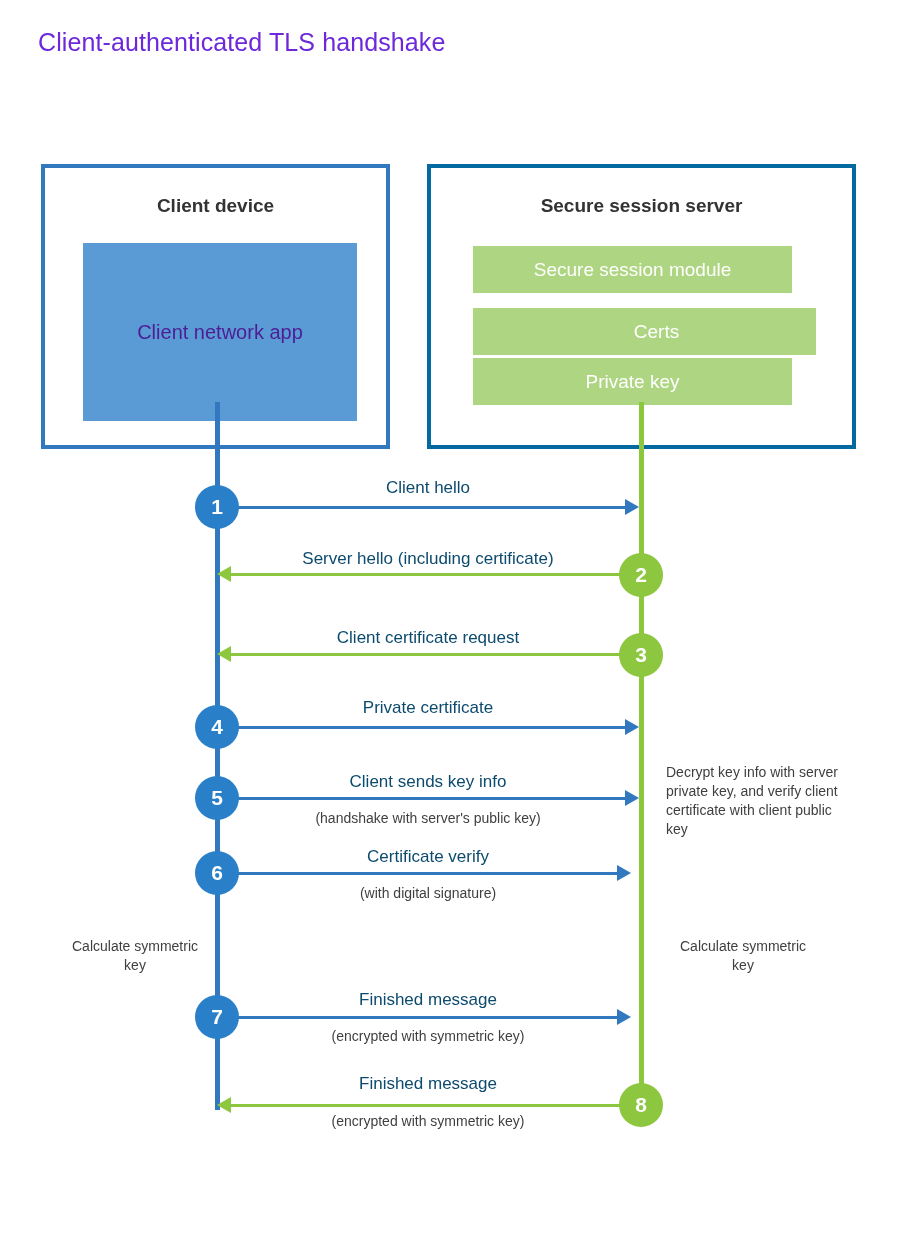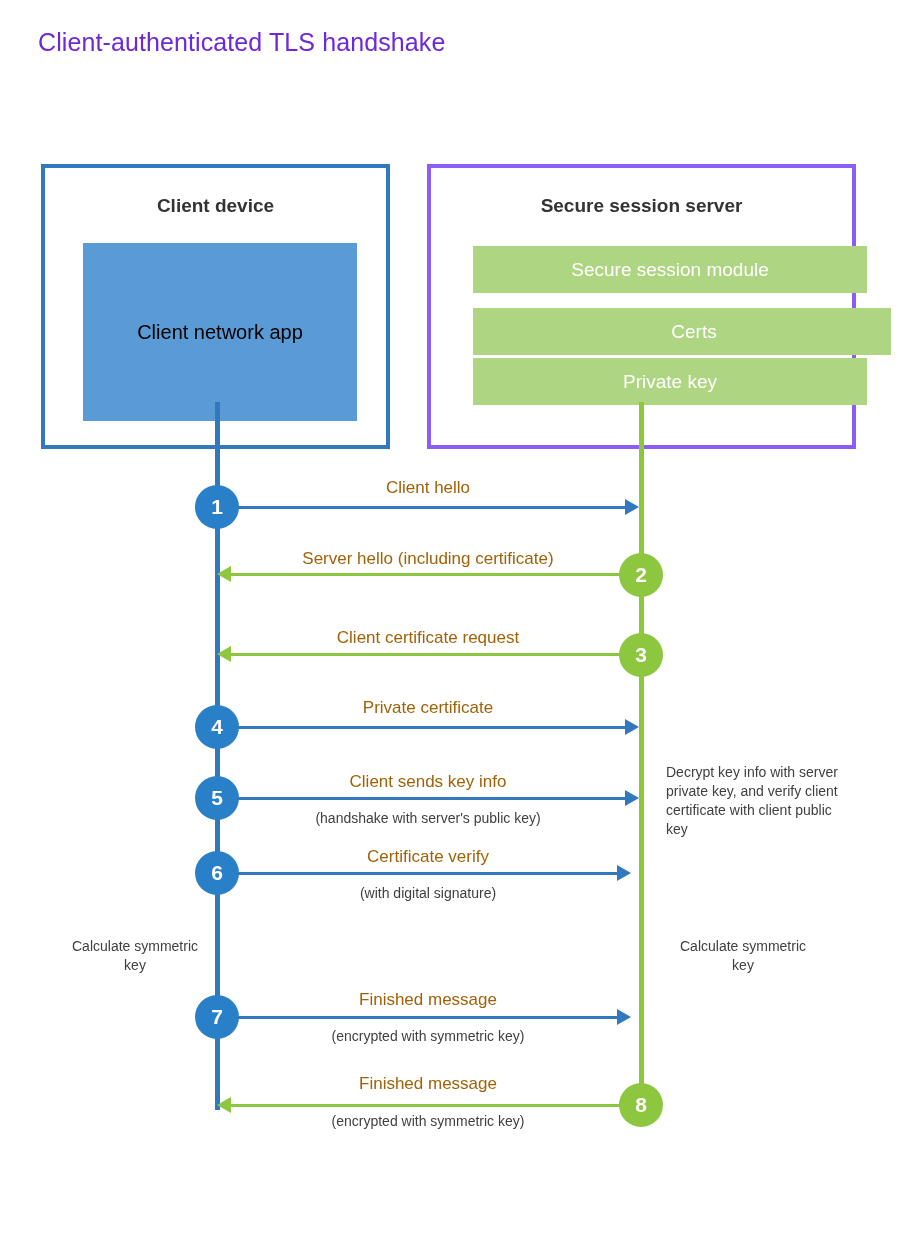--- a/index.html
+++ b/index.html
@@ -38,54 +38,54 @@
     top: 120px;
     width: 349px;
     height: 285px;
     border: 4px solid #3178be;
   }
   #server-box {
     left: 427px;
     top: 120px;
     width: 429px;
     height: 285px;
-    border: 4px solid #8b5cf6;
+    border: 4px solid #0369a1;
     text-decoration: underline;
   }
   .actor-title {
     position: absolute;
     left: 0;
     right: 0;
     top: 27px;
     text-align: center;
     font-size: 19px;
     font-weight: bold;
     color: #333333;
   }
 
   #client-app {
     position: absolute;
     left: 38px;
     top: 75px;
     width: 274px;
     height: 178px;
     background: #5b9bd5;
-    color: #000000;
+    color: #4c1d95;
     font-size: 20px;
     display: flex;
     align-items: center;
     justify-content: center;
     text-align: center;
     line-height: 1.3;
   }
 
   .server-bar {
     position: absolute;
     left: 42px;
-    width: 394px;
+    width: 319px;
     height: 47px;
     background: #aed581;
     color: #ffffff;
     font-size: 19px;
     display: flex;
     align-items: center;
     justify-content: center;
   }
   #bar-module { top: 78px; }
   #bar-certs  { top: 140px; padding-left: 24px; }
@@ -150,21 +150,21 @@
     border-top: 8px solid transparent;
     border-bottom: 8px solid transparent;
     border-right: 14px solid #8dc63f;
   }
 
   
   .msg-label {
     position: absolute;
     text-align: center;
     font-size: 17px;
-    color: #a16207;
+    color: #0c4a6e;
     white-space: nowrap;
     transform: translateX(-50%);
   }
   .msg-sub {
     position: absolute;
     text-align: center;
     font-size: 14px;
     color: #3f3f3f;
     white-space: nowrap;
     transform: translateX(-50%);

